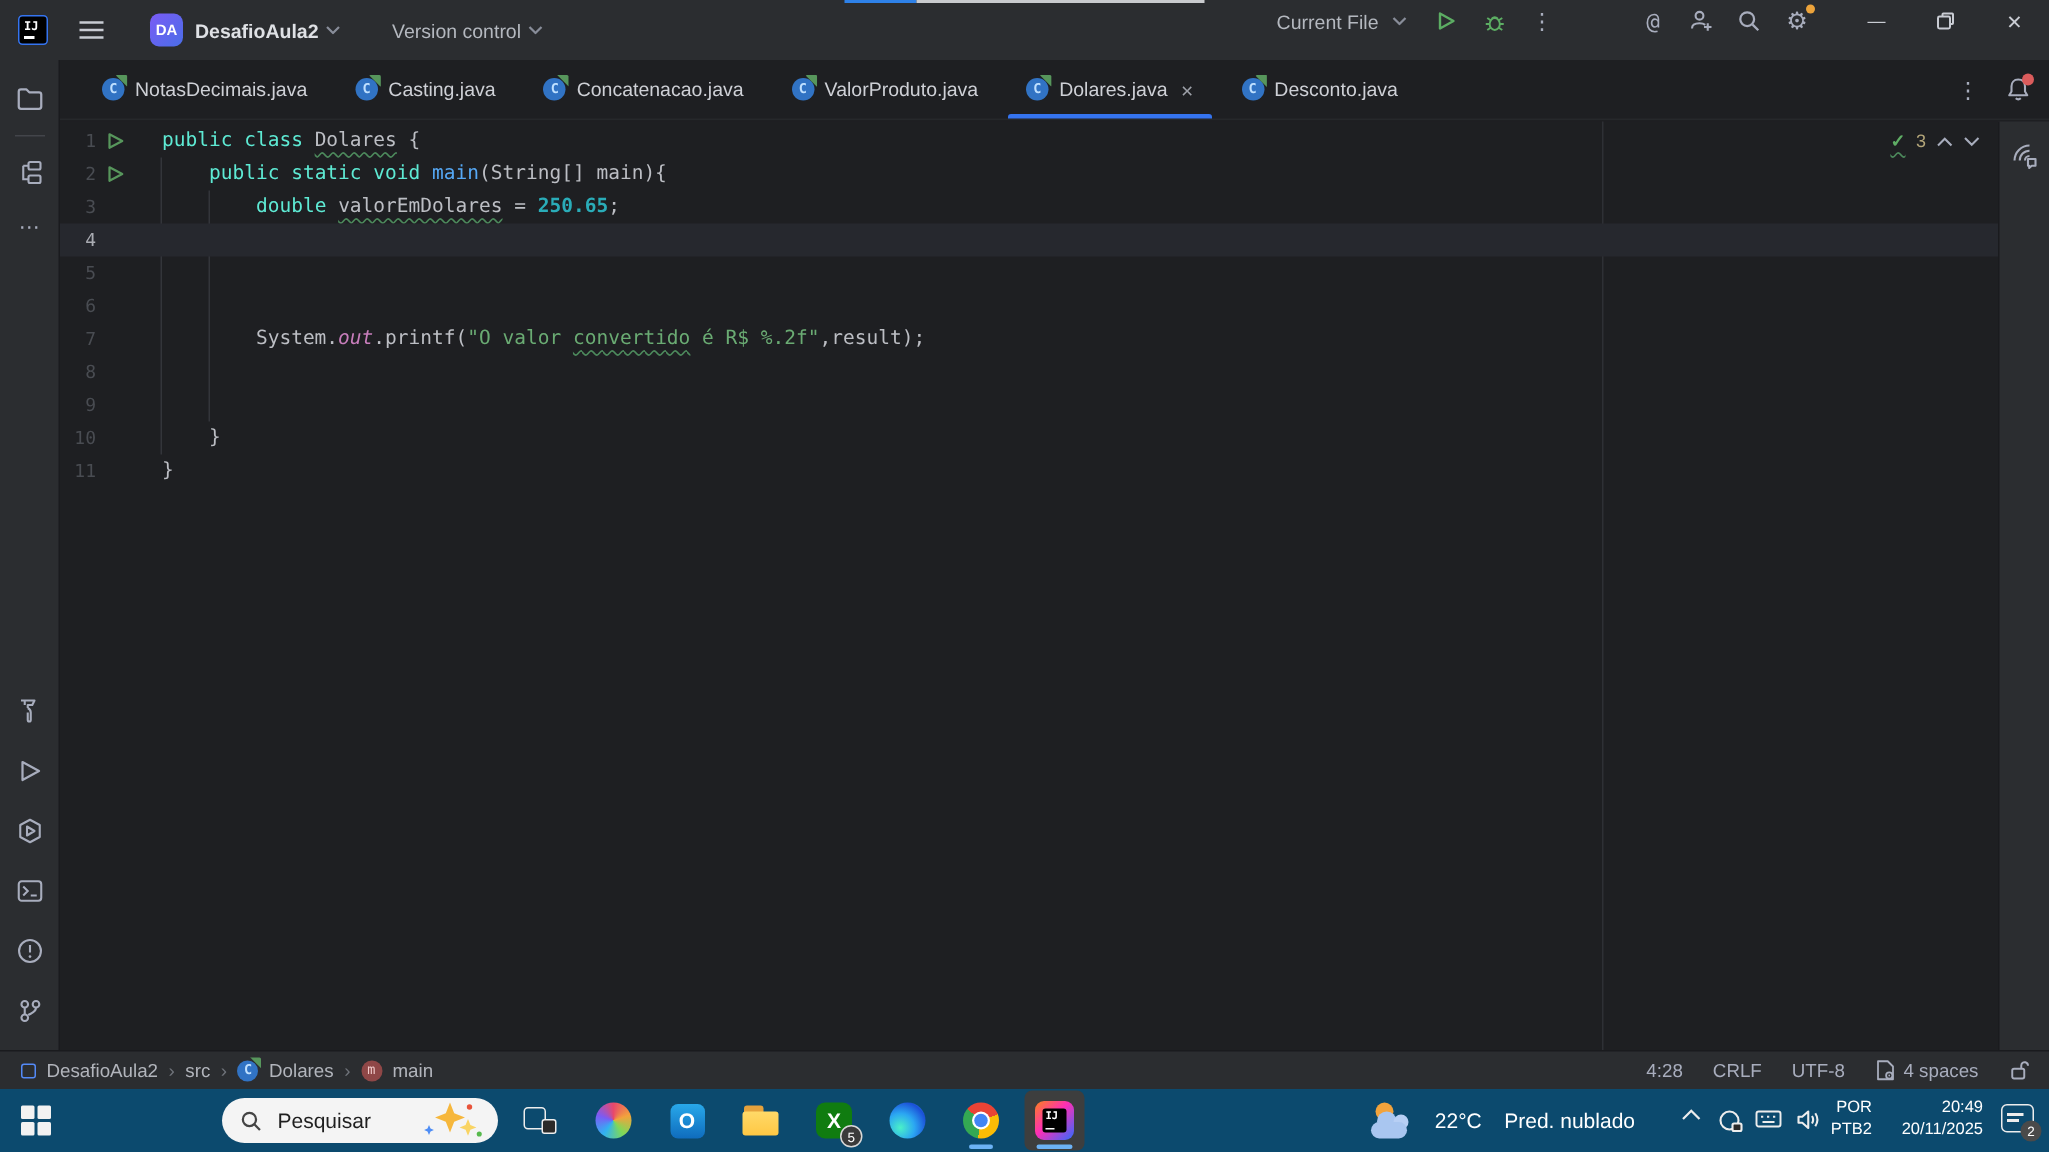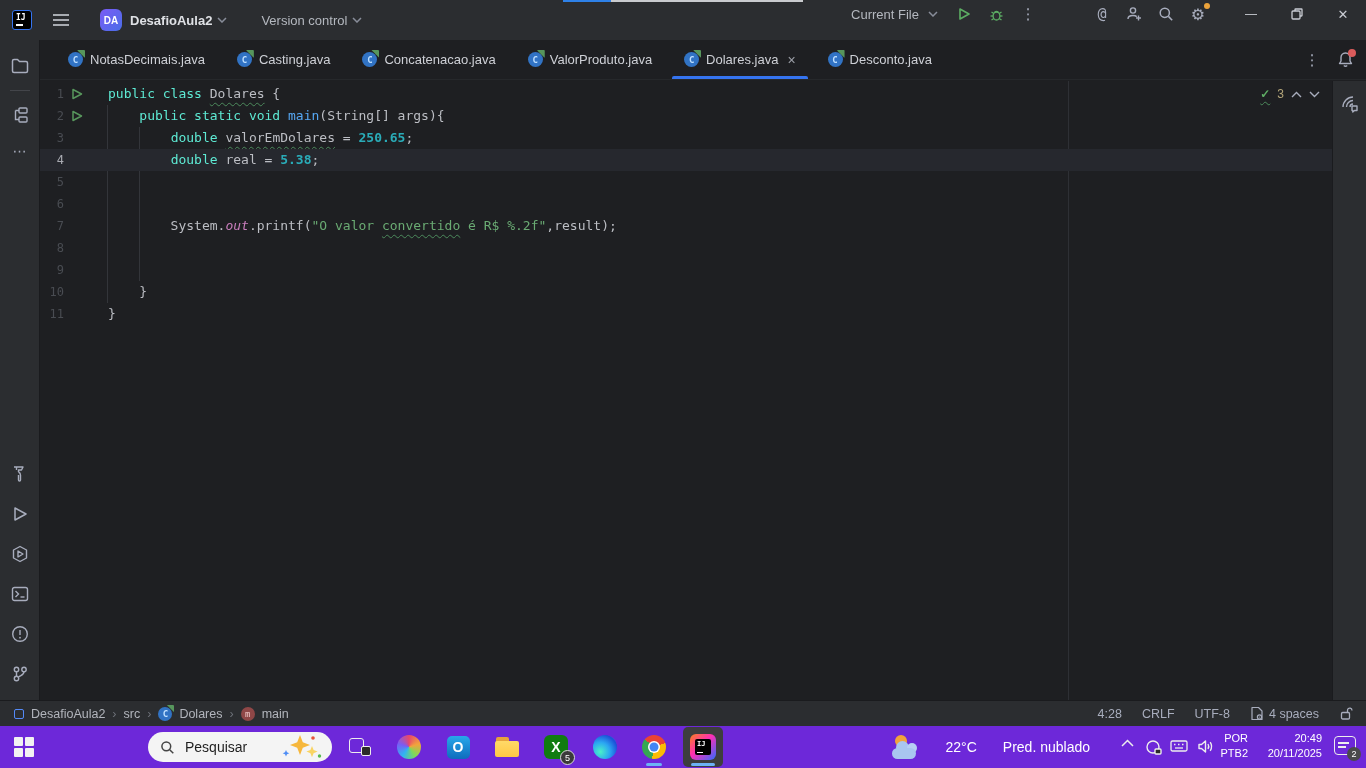--- a/index.html
+++ b/index.html
@@ -102,21 +102,21 @@
                border-top:1px solid #1A1B1E; display:flex; align-items:center; font-size:12.5px; color:#B2B5BC; }
   .crumbs { display:flex; align-items:center; gap:7px; padding-left:14px; }
   .crumb-sep { color:#6F737A; }
   .proj-sq { width:10px; height:10px; border:1.5px solid #548AF7; border-radius:2px; }
   .method-icon { width:14px; height:14px; border-radius:50%; background:#8F4747; color:#F0C9C9; font-size:9px;
                  display:flex; align-items:center; justify-content:center; font-family:"DejaVu Sans Mono",monospace; }
   .sb-right { position:absolute; right:12px; display:flex; align-items:center; gap:20px; color:#A8ADBD; }
   .sb-item { display:flex; align-items:center; gap:5px; }
 
   
-  .taskbar { position:absolute; top:726px; left:0; width:1366px; height:42px; background:#6d28d9; color:#fff; }
+  .taskbar { position:absolute; top:726px; left:0; width:1366px; height:42px; background:#0c4a6e; color:#fff; }
   .start { position:absolute; left:14px; top:11px; width:20px; height:20px; display:grid;
            grid-template-columns:9px 9px; grid-template-rows:9px 9px; gap:2px; }
   .start i { background:#F2F2F2; border-radius:1px; }
   .search-pill { position:absolute; left:148px; top:6px; width:184px; height:30px; background:#F4F4F4;
                  border-radius:16px; display:flex; align-items:center; color:#1F1F1F; font-size:14px; }
   .search-pill .mag { margin:0 10px 0 12px; display:flex; }
   .spark { position:absolute; right:10px; top:2px; width:40px; height:26px; }
   .tb-apps { position:absolute; left:340px; top:1px; display:flex; gap:9px; }
   .app { width:40px; height:40px; display:flex; align-items:center; justify-content:center; position:relative; border-radius:5px; }
   .app.active-app { background:#3D3E3E; }
@@ -146,21 +146,21 @@
   .chrome .ring { position:absolute; left:50%; top:50%; transform:translate(-50%,-50%); width:12px; height:12px;
                   border-radius:50%; background:#fff; }
   .chrome .core { position:absolute; left:50%; top:50%; transform:translate(-50%,-50%); width:9px; height:9px;
                   border-radius:50%; background:#4285F4; }
   .idea-app { width:26px; height:26px; border-radius:6px; position:relative;
               background:linear-gradient(135deg,#FC801D 0%,#FE2EB6 45%,#2E6BFF 100%); }
   .idea-app .inner { position:absolute; inset:5px; background:#000; border-radius:2px; }
   .idea-app .inner span { position:absolute; top:1px; left:2px; color:#fff; font-size:7px; font-weight:bold;
                           font-family:"DejaVu Sans Mono",monospace; }
   .idea-app .inner i { position:absolute; left:2px; bottom:2px; width:6px; height:1.5px; background:#fff; }
-  .weather { position:absolute; right:276px; top:0; height:42px; display:flex; align-items:center; gap:26px; font-size:14px; }
+  .weather { position:absolute; right:276px; top:0; height:42px; display:flex; align-items:center; gap:15px; font-size:14px; }
   .w-icon { position:relative; width:28px; height:24px; }
   .w-icon .moon { position:absolute; left:3px; top:0; width:12px; height:12px; border-radius:50%; background:#F2A33C; }
   .w-icon .c1 { position:absolute; left:0; bottom:0; width:24px; height:11px; border-radius:7px; background:#A9C6F0; }
   .w-icon .c2 { position:absolute; left:4px; bottom:5px; width:13px; height:13px; border-radius:50%; background:#A9C6F0; }
   .w-icon .c3 { position:absolute; right:3px; bottom:6px; width:10px; height:10px; border-radius:50%; background:#B7CFF4; }
   .tray-chev { position:absolute; right:232px; top:13px; color:#EDEDED; }
   .tray-ic { position:absolute; top:13px; color:#EDEDED; display:flex; }
   .lang { position:absolute; right:118px; top:5px; font-size:11px; line-height:15px; text-align:right; }
   .clock { position:absolute; right:44px; top:5px; font-size:11px; line-height:15px; text-align:right; }
   .notif { position:absolute; right:8px; top:9px; width:26px; height:24px; }
@@ -412,31 +412,30 @@
           </span>
           <span class="c-text"><span class="c-kw">public class </span><span class="c-idw">Dolares</span><span class="c-pl"> {</span></span>
         </div>
         <div class="crow">
           <span class="g-num">2</span>
           <span class="g-run">
             <svg width="12" height="12" viewBox="0 0 12 12">
               <polygon points="2,1.5 10.5,6 2,10.5" fill="none" stroke="#57965C" stroke-width="1.5" stroke-linejoin="round"></polygon>
             </svg>
           </span>
-          <span class="c-text"><span class="c-pl">    </span><span class="c-kw">public static void </span><span class="c-fn">main</span><span class="c-pl">(String[] args){</span></span>
+          <span class="c-text"><span class="c-pl">    </span><span class="c-kw">public static void </span><span class="c-fn">main</span><span class="c-pl">(String[] main){</span></span>
         </div>
         <div class="crow">
           <span class="g-num">3</span>
           <span class="g-run"></span>
           <span class="c-text"><span class="c-pl">        </span><span class="c-kw">double</span><span class="c-pl"> </span><span class="c-idw">valorEmDolares</span><span class="c-pl"> = </span><span class="c-num">250.65</span><span class="c-pl">;</span></span>
         </div>
         <div class="crow current">
           <span class="g-num">4</span>
           <span class="g-run"></span>
-          <span class="c-text"><span class="c-pl">        </span><span class="c-kw">double</span><span class="c-pl"> real = </span><span class="c-num">5.38</span><span class="c-pl">;</span></span>
         </div>
         <div class="crow">
           <span class="g-num">5</span>
           <span class="g-run"></span>
         </div>
         <div class="crow">
           <span class="g-num">6</span>
           <span class="g-run"></span>
           <span class="c-text"></span>
         </div>

